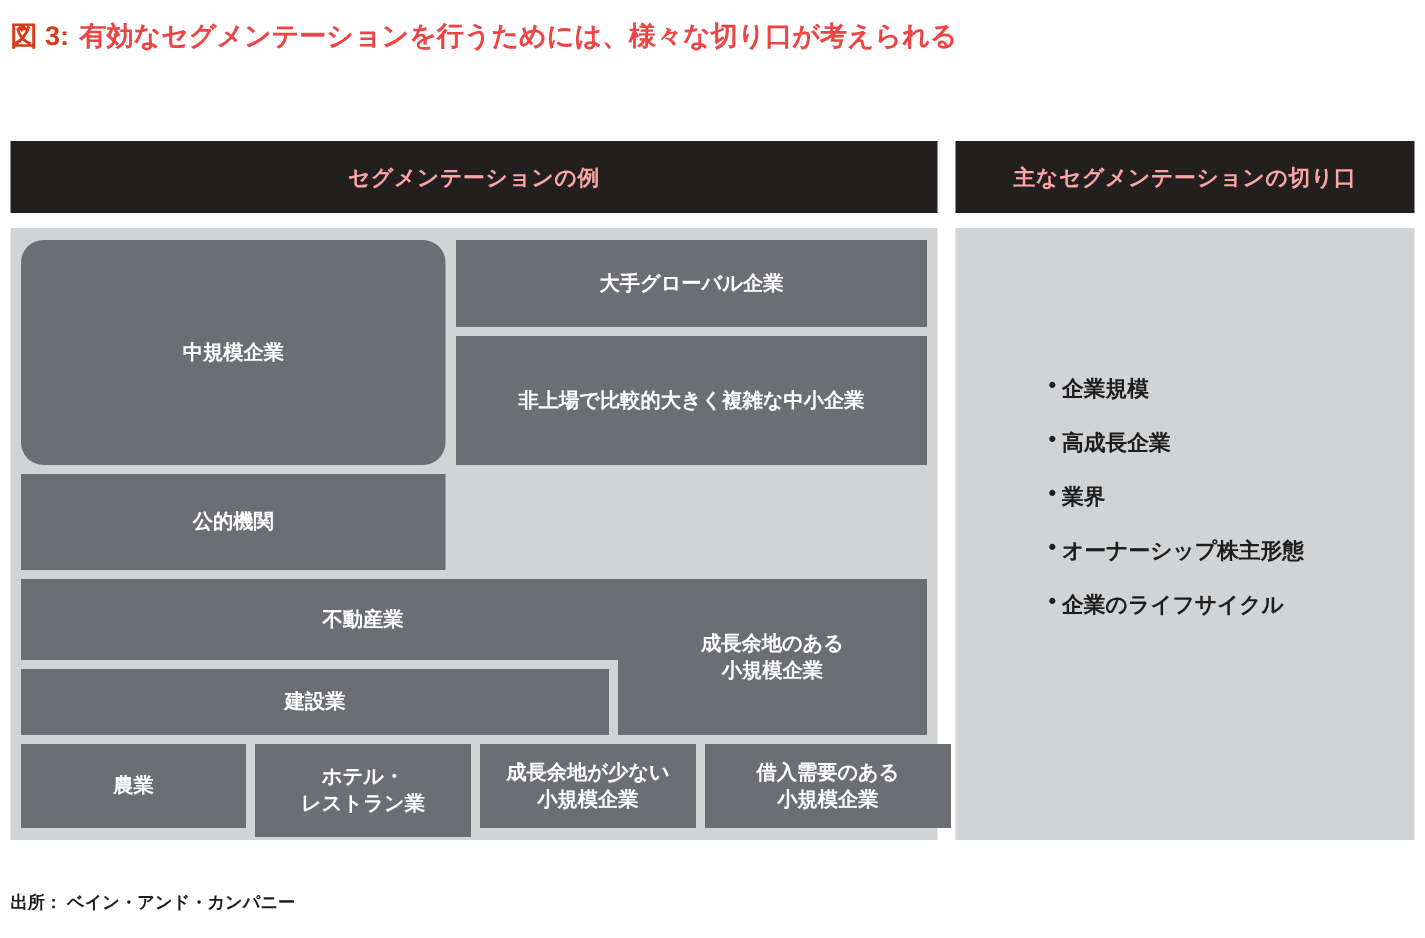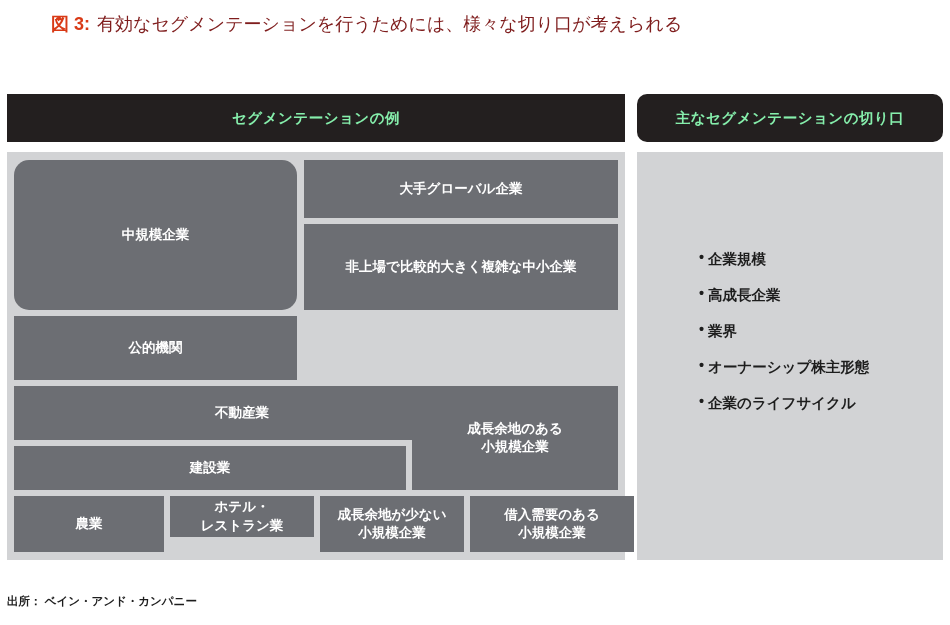--- a/index.html
+++ b/index.html
@@ -17,49 +17,48 @@
   }
 
   
   .title-row {
     position: absolute;
     left: 7px;
     top: 12px;
     display: flex;
     align-items: baseline;
     white-space: nowrap;
-    margin-left: 44px;
   }
   .title-fig {
     font-size: 18px;
     font-weight: bold;
     color: #d93a16;
     letter-spacing: 0px;
   }
   .title-text {
     font-size: 18px;
-    font-weight: normal;
-    color: #7f1d1d;
+    font-weight: bold;
+    color: #ef4444;
     margin-left: 7px;
   }
 
   
   .hdr {
     position: absolute;
     background: #231f1f;
-    color: #86efac;
+    color: #fca5a5;
     font-size: 14.5px;
     font-weight: bold;
     display: flex;
     align-items: center;
     justify-content: center;
     letter-spacing: 0.5px;
   }
   .hdr-left  { left: 7px;   top: 94px; width: 618px; height: 48px; }
-  .hdr-right { left: 637px; top: 94px; width: 306px; height: 48px; border-radius: 10px; }
+  .hdr-right { left: 637px; top: 94px; width: 306px; height: 48px; }
 
   
   .panel {
     position: absolute;
     background: #d2d3d5;
   }
   .panel-left  { left: 7px;   top: 152px; width: 618px; height: 408px; }
   .panel-right { left: 637px; top: 152px; width: 306px; height: 408px; }
 
   
@@ -153,21 +152,21 @@
       </div>
       <div class="cell" style="left: 0px; top: 286px; width: 392px; height: 44px;">
         <span>建設業</span>
       </div>
       <div class="cell" style="left: 398px; top: 226px; width: 206px; height: 104px;">
         <span>成長余地のある<br>小規模企業</span>
       </div>
       <div class="cell" style="left: 0px; top: 336px; width: 150px; height: 56px;">
         <span>農業</span>
       </div>
-      <div class="cell" style="left: 156px; top: 336px; width: 144px; height: 41px;">
+      <div class="cell" style="left: 156px; top: 336px; width: 144px; height: 62px;">
         <span>ホテル・<br>レストラン業</span>
       </div>
       <div class="cell" style="left: 306px; top: 336px; width: 144px; height: 56px;">
         <span>成長余地が少ない<br>小規模企業</span>
       </div>
       <div class="cell" style="left: 456px; top: 336px; width: 164px; height: 56px;">
         <span>借入需要のある<br>小規模企業</span>
       </div>
     </div>
 </div>

